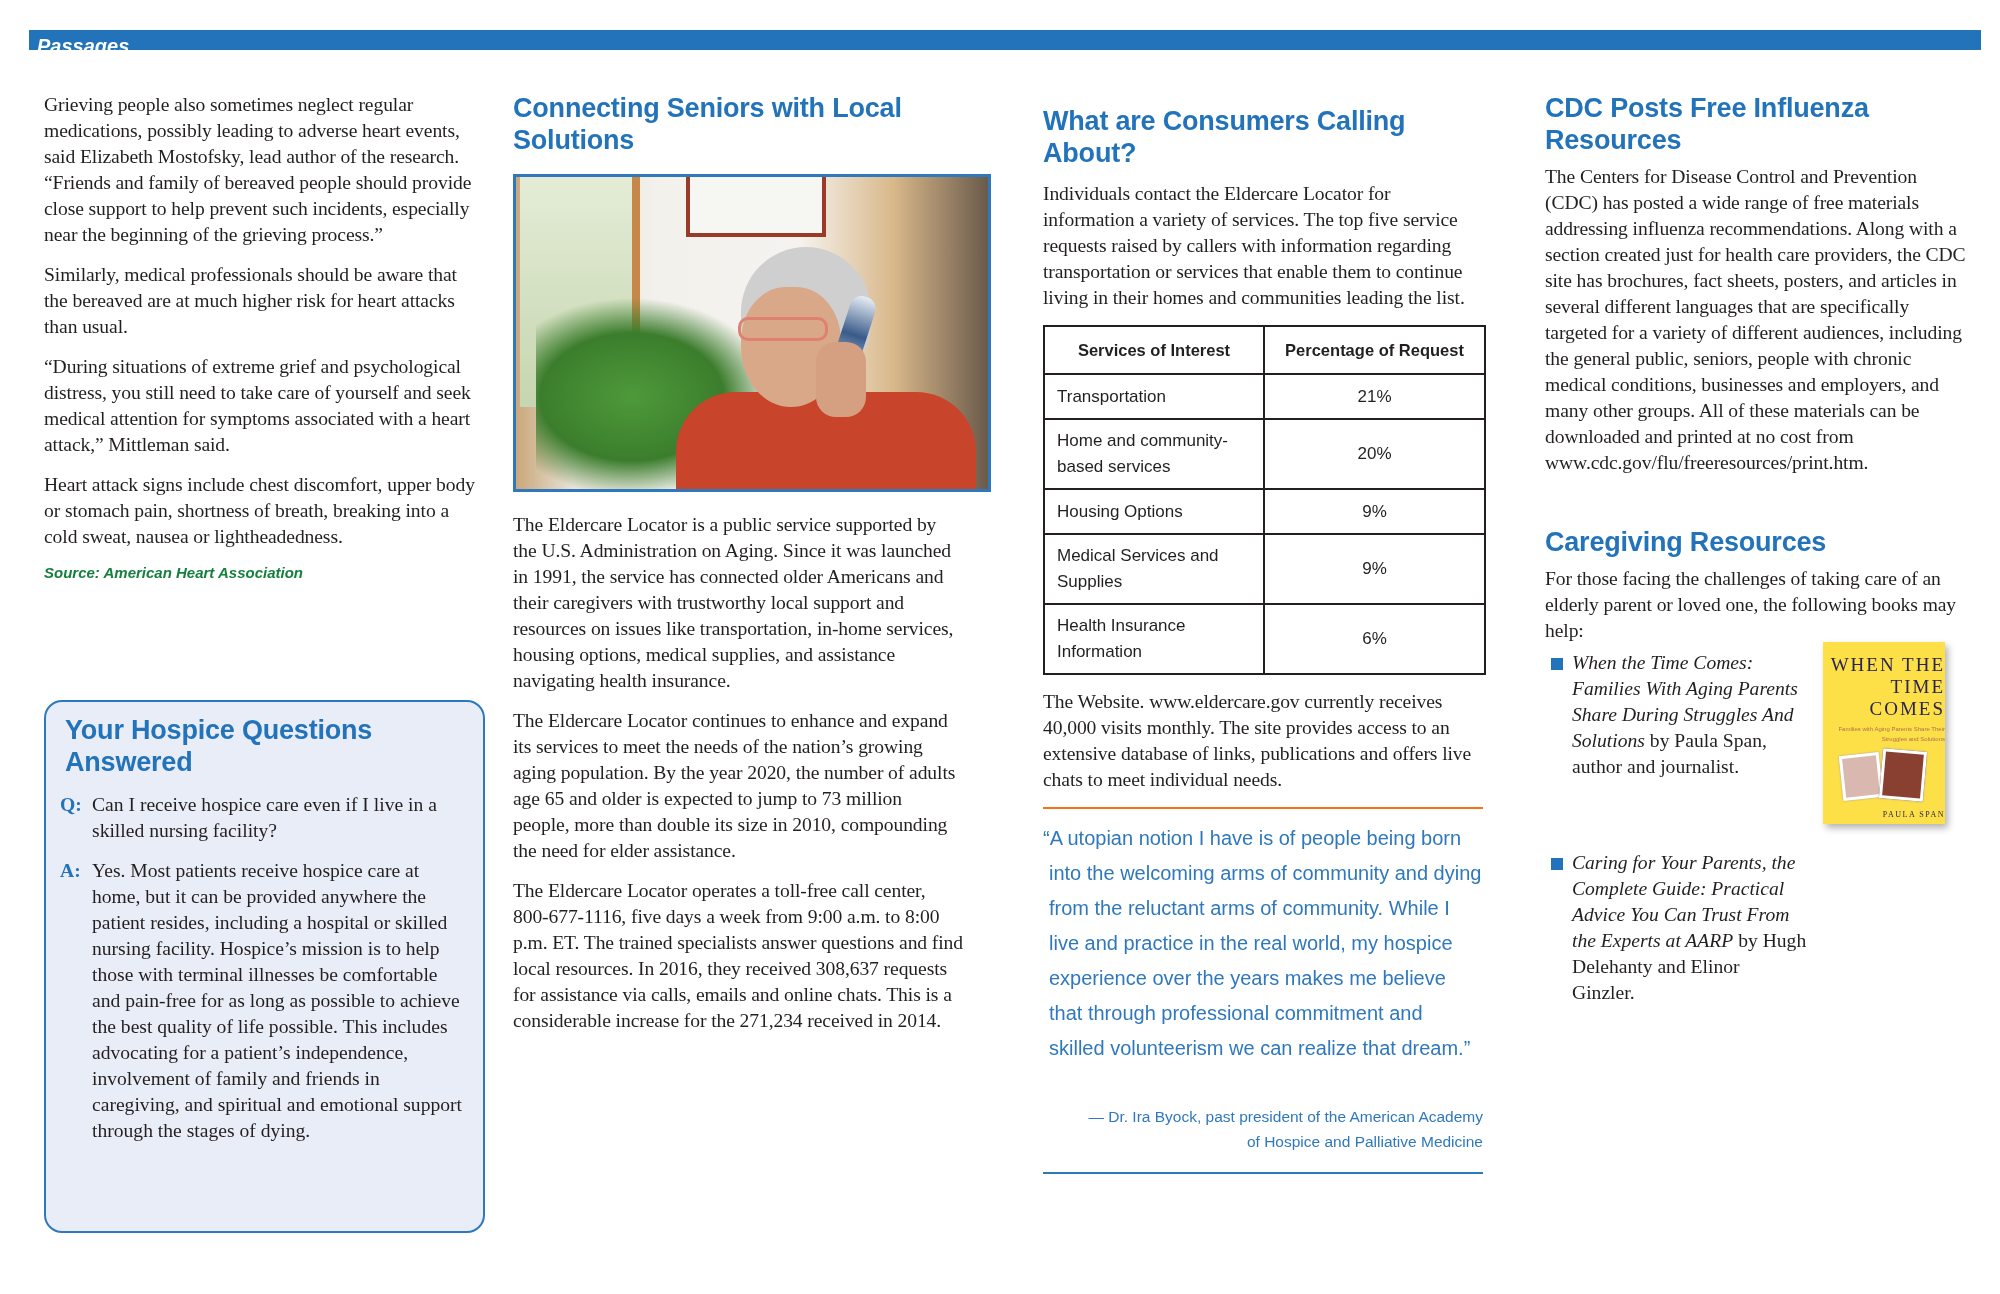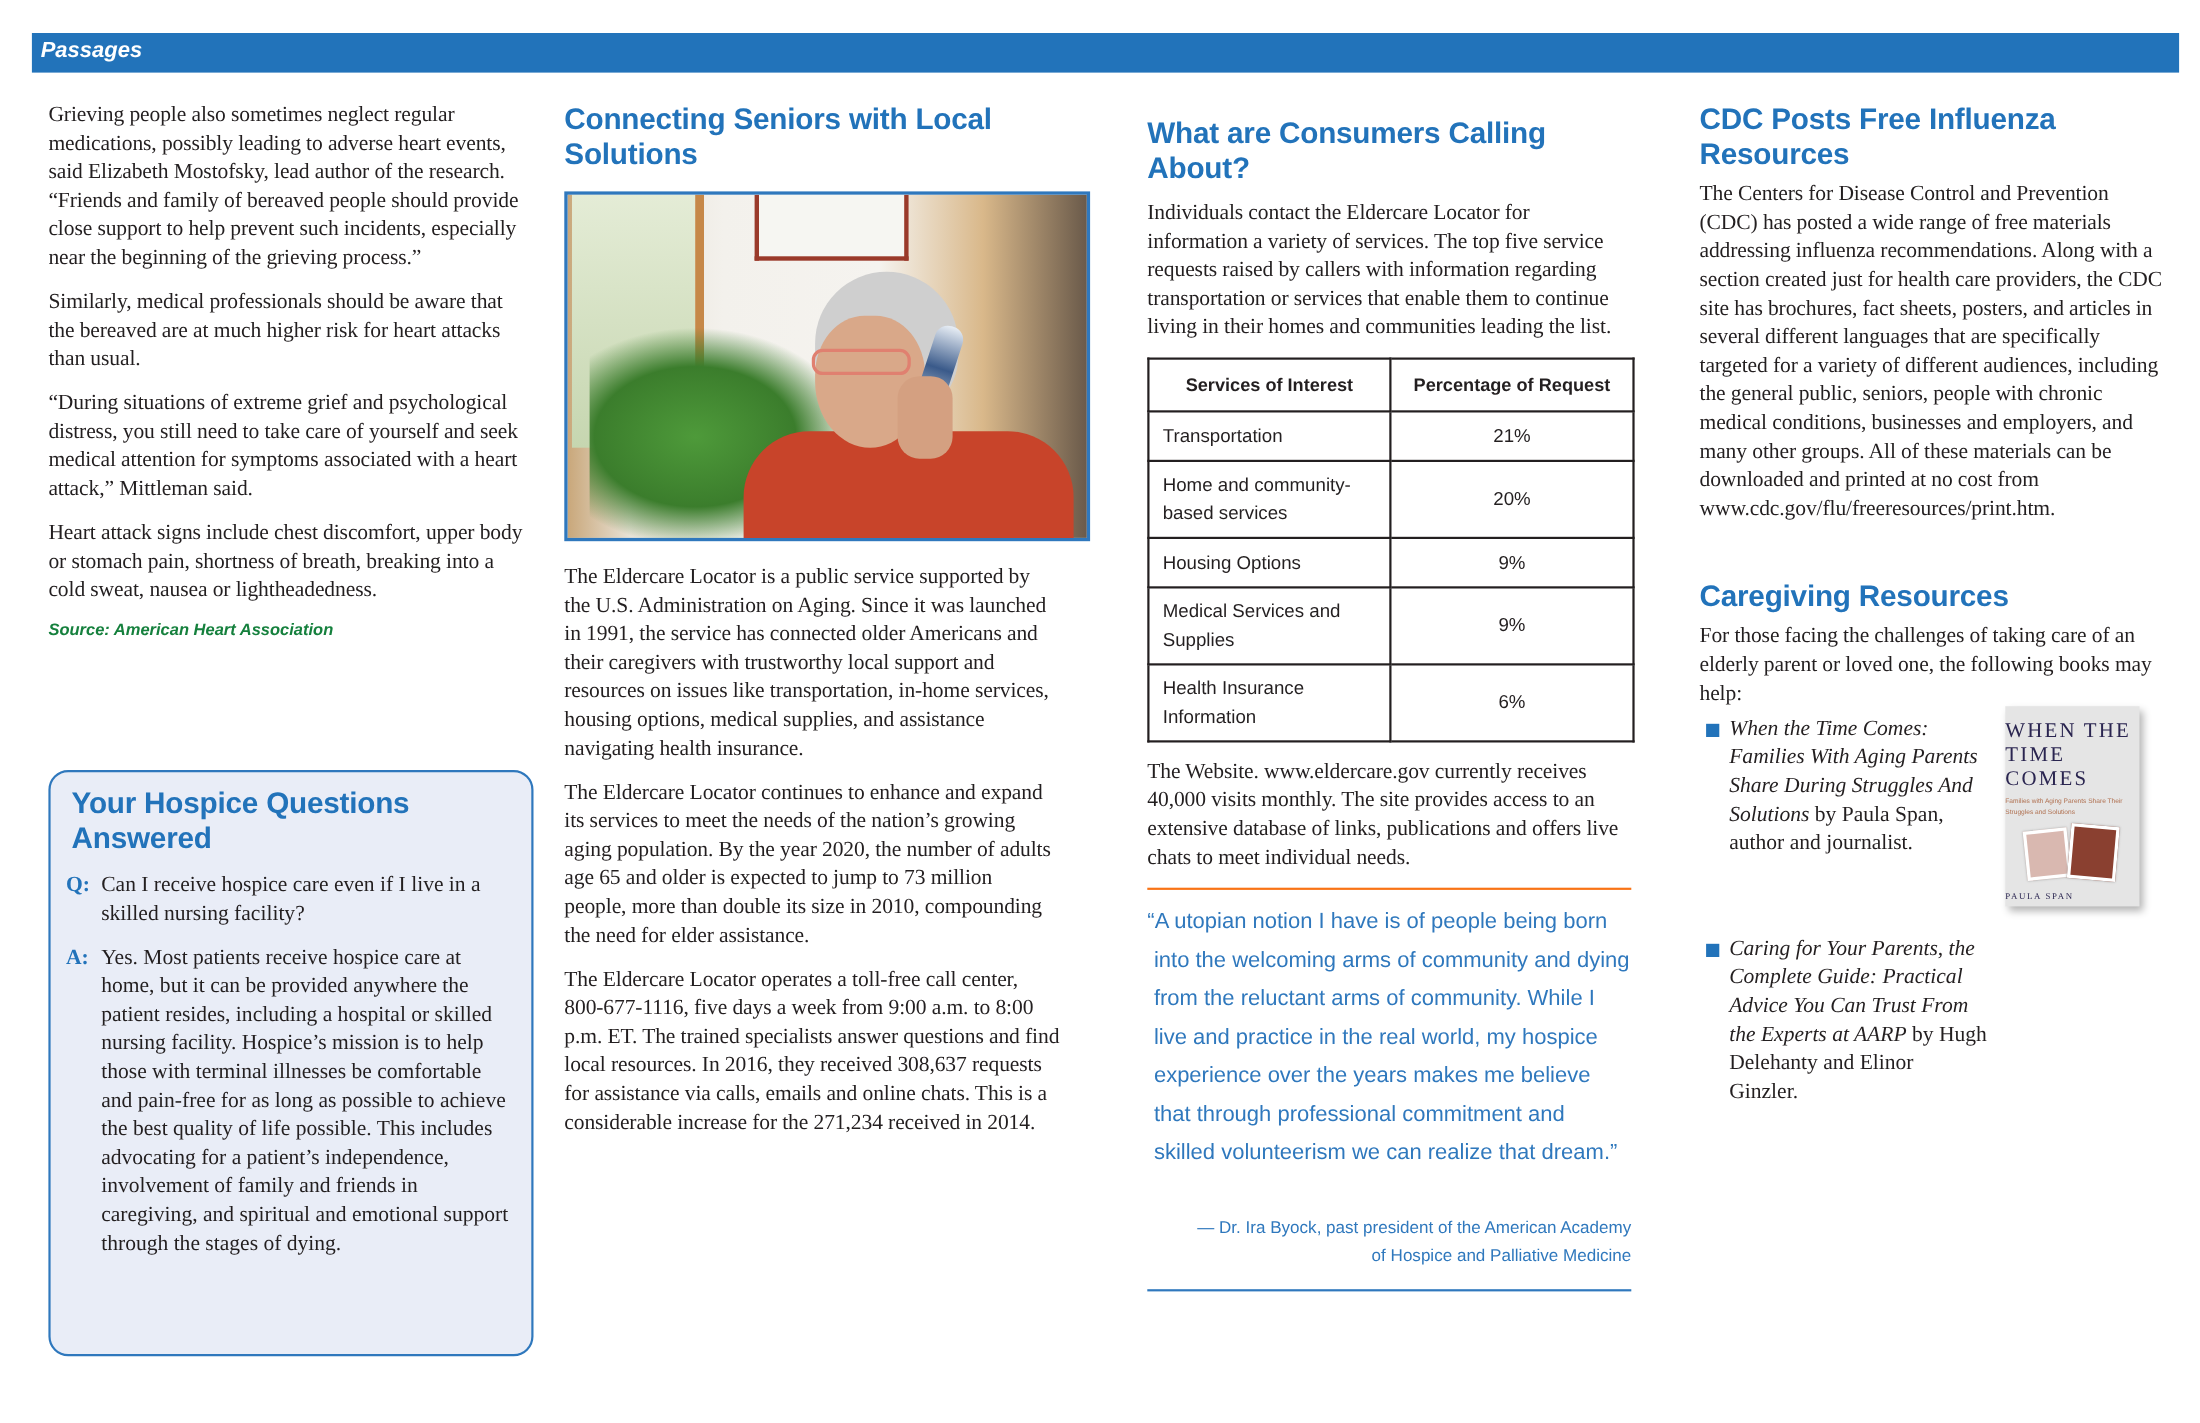--- a/index.html
+++ b/index.html
@@ -1,20 +1,20 @@
 <!DOCTYPE html>
 <html><head>
 <meta charset="utf-8">
 <style>
   * { box-sizing: border-box; margin: 0; padding: 0; }
   html, body { width: 2000px; height: 1294px; background: #ffffff; overflow: hidden; }
   body { position: relative; font-family: "Liberation Serif", "DejaVu Serif", serif; color: #231f20; }
 
   .banner {
-    position: absolute; left: 29px; top: 30px; width: 1952px; height: 36px;
+    position: absolute; left: 29px; top: 30px; width: 1952px; height: 20px;
     background: #2273ba;
   }
   .banner-title {
     position: absolute; left: 8px; top: 5px;
     font-family: "Liberation Sans", "DejaVu Sans", sans-serif;
     font-weight: bold; font-style: italic; font-size: 20px; color: #ffffff;
   }
 
   .col { position: absolute; }
   .col1 { left: 44px; top: 92px; width: 440px; }
@@ -87,21 +87,21 @@
   .quote-attrib { font-family: "Liberation Sans", "DejaVu Sans", sans-serif; color: #2f78bd;
     font-size: 15.5px; line-height: 25px; text-align: right; margin-top: 38px; }
 
   .book-list { list-style: none; margin-top: 2px; }
   .book-item { position: relative; height: 190px; }
   .book-item + .book-item { margin-top: 10px; }
   .bullet { position: absolute; left: 6px; top: 8px; width: 12px; height: 12px; background: #2273ba; }
   .book-text { position: absolute; left: 27px; top: 0; width: 235px; font-size: 19.6px; line-height: 26px; }
   .book-text i { font-style: italic; }
   .book-cover { position: absolute; left: 278px; width: 122px; box-shadow: 3px 4px 7px rgba(0,0,0,0.3); }
-  .cover1 { top: -8px; height: 182px; background: #e5e5e5; text-align: left; padding-top: 12px; }
+  .cover1 { top: -8px; height: 182px; background: #fde047; text-align: right; padding-top: 12px; }
   .cover1 .c-title { font-family: "Liberation Serif", serif; color: #2a2550; font-size: 19px; line-height: 22px; letter-spacing: 2px; }
   .cover1 .c-sub { font-family: "Liberation Sans", sans-serif; color: #b07050; font-size: 6px; line-height: 10px; margin-top: 4px; }
   .cover1 .c-photos { position: relative; height: 56px; margin-top: 4px; }
   .cover1 .p1 { position: absolute; left: 18px; top: 6px; width: 40px; height: 45px; background: #d9b8b0; border: 3px solid #fff; box-shadow: 0 0 2px #999; transform: rotate(-6deg); }
   .cover1 .p2 { position: absolute; left: 58px; top: 2px; width: 44px; height: 50px; background: #8a4030; border: 3px solid #fff; box-shadow: 0 0 2px #999; transform: rotate(5deg); }
   .cover1 .c-author { font-family: "Liberation Serif", serif; color: #2a2550; font-size: 8px; letter-spacing: 1.5px; margin-top: 6px; }
   .cover2 { top: -8px; height: 182px; background: #6fb5bd; text-align: center; padding-top: 20px; }
   .cover2 .c-big { font-family: "Liberation Serif", serif; color: #f2eab0; font-size: 24px; line-height: 24px; }
   .cover2 .c-small { font-family: "Liberation Serif", serif; color: #f2eab0; font-size: 10px; line-height: 12px; }
   .cover2 .c-guide { font-family: "Liberation Serif", serif; color: #ffffff; font-style: italic; font-weight: bold; font-size: 13px; line-height: 14px; margin-top: 4px; }

